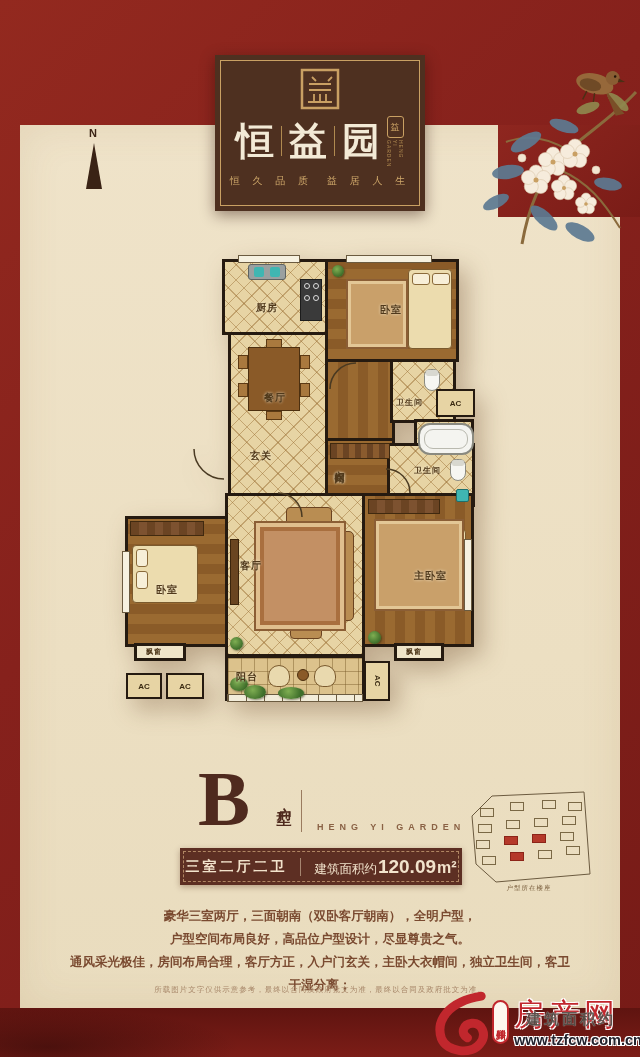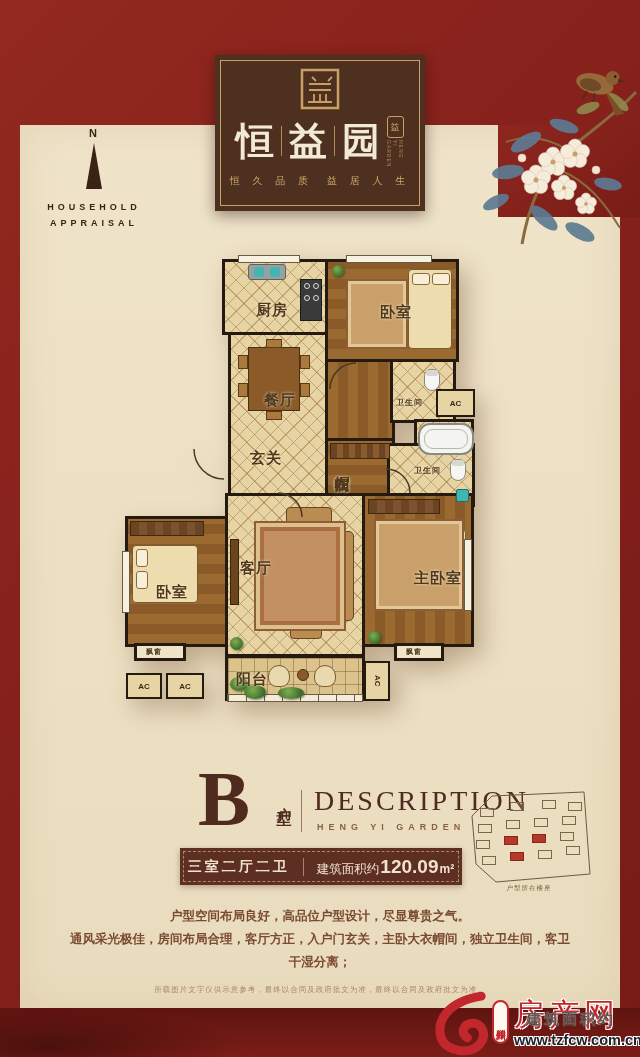--- a/index.html
+++ b/index.html
@@ -42,21 +42,21 @@
   .room{position:absolute;border:3px solid #251a10;box-sizing:border-box;}
   .woodh{background:repeating-linear-gradient(0deg,#9a6a31 0 10px,#8a5b28 10px 20px);}
   .woodv{background:repeating-linear-gradient(90deg,#9a6a31 0 10px,#8a5b28 10px 20px);}
   .tile{background:
     repeating-linear-gradient(45deg,rgba(150,105,45,.45) 0 1px,transparent 1px 11px),
     repeating-linear-gradient(-45deg,rgba(150,105,45,.45) 0 1px,transparent 1px 11px),#e7d4a4;}
   .gridf{background:
     linear-gradient(rgba(120,90,40,.45) 1px,transparent 1px),
     linear-gradient(90deg,rgba(120,90,40,.45) 1px,transparent 1px),#dcc28c;
     background-size:13px 13px;}
-  .rlabel{position:absolute;font-size:15px;color:#50391b;font-weight:bold;letter-spacing:1px;
+  .rlabel{position:absolute;font-size:10px;color:#50391b;font-weight:bold;letter-spacing:1px;
     text-shadow:0 0 3px rgba(255,250,230,.8);z-index:6;}
   .vtext{writing-mode:vertical-rl;}
   .furn{position:absolute;box-sizing:border-box;}
   .bed{background:#ecdcae;border:1px solid #7a5a2e;border-radius:4px;}
   .pillow{position:absolute;background:#f7efd8;border:1px solid #8a6a3a;border-radius:3px;}
   .acbox{position:absolute;border:2px solid #251a10;background:#e7d4a4;display:flex;align-items:center;
     justify-content:center;font-size:8px;font-weight:bold;color:#3a2a12;box-sizing:border-box;z-index:5;}
   .win{position:absolute;background:linear-gradient(#f6f1e0 30%,#6b5b40 30% 36%,#f6f1e0 36% 64%,#6b5b40 64% 70%,#f6f1e0 70%);
     border:1px solid #6b5b40;box-sizing:border-box;z-index:4;}
   .winv{position:absolute;background:linear-gradient(90deg,#f6f1e0 30%,#6b5b40 30% 36%,#f6f1e0 36% 64%,#6b5b40 64% 70%,#f6f1e0 70%);
@@ -84,21 +84,21 @@
   .subheading{position:absolute;left:317px;top:822px;font-size:9px;letter-spacing:5px;
     color:#8a6245;font-weight:bold;}
   .specbar{position:absolute;left:180px;top:848px;width:282px;height:37px;background:#5d2f23;
     box-shadow:0 2px 6px rgba(80,40,20,.35);}
   .spec-inner{position:absolute;inset:3px;border:1px dashed rgba(230,190,140,.6);
     display:flex;align-items:center;justify-content:center;color:#f2e3cc;}
   .spec-rooms{font-size:14px;font-weight:bold;letter-spacing:3px;}
   .spec-div{width:1px;height:18px;background:rgba(240,220,190,.5);margin:0 13px;}
   .spec-area{font-size:12.5px;display:flex;align-items:baseline;}
   .spec-val{font-size:19px;font-weight:bold;margin:0 1px;}
-  .spec-unit{font-size:12px;font-weight:bold;}
+  .spec-unit{font-size:16px;font-weight:bold;}
   .desc{position:absolute;left:70px;top:905px;width:500px;text-align:center;font-size:12.5px;
     line-height:1.85;color:#7a4a30;font-weight:bold;}
   .disclaimer{position:absolute;left:0;top:985px;width:640px;text-align:center;font-size:7.5px;
     color:#a8886a;letter-spacing:1px;}
   
   .sitemap{position:absolute;left:462px;top:790px;width:134px;height:104px;}
   .sitemap svg{position:absolute;left:0;top:0;}
   .bld{position:absolute;width:14px;height:9px;border:1px solid #7a6845;background:rgba(236,223,194,.2);box-sizing:border-box;}
   .bld.hl{background:#b5392a;border-color:#8c2418;}
   .sm-cap{position:absolute;left:0;top:94px;width:134px;text-align:center;font-size:6.5px;color:#7a5f3e;letter-spacing:1px;}
@@ -193,24 +193,20 @@
       <circle cx="24" cy="-6" r="7" fill="#8a5d33"></circle>
       <path d="M30,-7 l7,2 -7,2 Z" fill="#4a2f14"></path>
       <circle cx="26" cy="-8" r="1.3" fill="#241508"></circle>
       <path d="M2,13 l-2,9 M10,13 l1,9" stroke="#4a2f14" stroke-width="1.4"></path>
     </g>
   </svg>
 
   <div class="compass">
     <div class="n">N</div>
     <div class="needle"></div>
-    <div class="cap">
-      <div>HOUSEHOLD</div>
-      <div>APPRAISAL</div>
-    </div>
   </div>
 
   <div class="logo">
     <div class="logo-frame"></div>
     <div class="logo-inner">
       <svg class="emblem" width="52" height="50" viewBox="0 0 52 50">
         <rect x="8" y="6" width="36" height="38" fill="none" stroke="#c9a063" stroke-width="2.5"></rect>
         <path d="M18,13 l4,4 M34,17 l4,-4 M15,20 h22 M15,26 h22" fill="none" stroke="#c9a063" stroke-width="1.8"></path>
         <path d="M20,30 v8 M26,30 v8 M32,30 v8 M14,38 h24" fill="none" stroke="#c9a063" stroke-width="1.8"></path>
       </svg>
@@ -334,36 +330,36 @@
     <div class="rlabel" style="left:38px;top:330px;">卧室</div>
     <div class="rlabel" style="left:296px;top:316px;">主卧室</div>
     <div class="rlabel" style="left:118px;top:417px;">阳台</div>
     <div class="rlabel" style="left:28px;top:394px;font-size:7px;">飘窗</div>
     <div class="rlabel" style="left:288px;top:394px;font-size:7px;">飘窗</div>
   </div>
 
   <div class="bletter">B</div>
   <div class="htype">户型</div>
   <div class="hdiv"></div>
-  <div class="heading">DESCRIPTION</div>
   <div class="subheading">HENG YI GARDEN</div>
 
   <div class="specbar">
     <div class="spec-inner">
       <span class="spec-rooms">三室二厅二卫</span>
       <span class="spec-div"></span>
       <span class="spec-area">
           <span>建筑面积约</span>
           <span class="spec-val">120.09</span>
           <span class="spec-unit">m²</span>
         </span>
     </div>
   </div>
 
   <div class="desc">
+    <div>豪华三室两厅，三面朝南（双卧客厅朝南），全明户型，</div>
     <div>户型空间布局良好，高品位户型设计，尽显尊贵之气。</div>
     <div>通风采光极佳，房间布局合理，客厅方正，入户门玄关，主卧大衣帽间，独立卫生间，客卫干湿分离；</div>
   </div>
 
   <div class="disclaimer">所载图片文字仅供示意参考，最终以合同及政府批文为准，最终以合同及政府批文为准。</div>
 
   <div class="sitemap">
     <svg width="134" height="94" viewBox="0 0 134 94">
       <polygon points="10,26 30,6 122,2 128,84 34,92 14,74" fill="none" stroke="#6b5a3f" stroke-width="1"></polygon>
     </svg>

